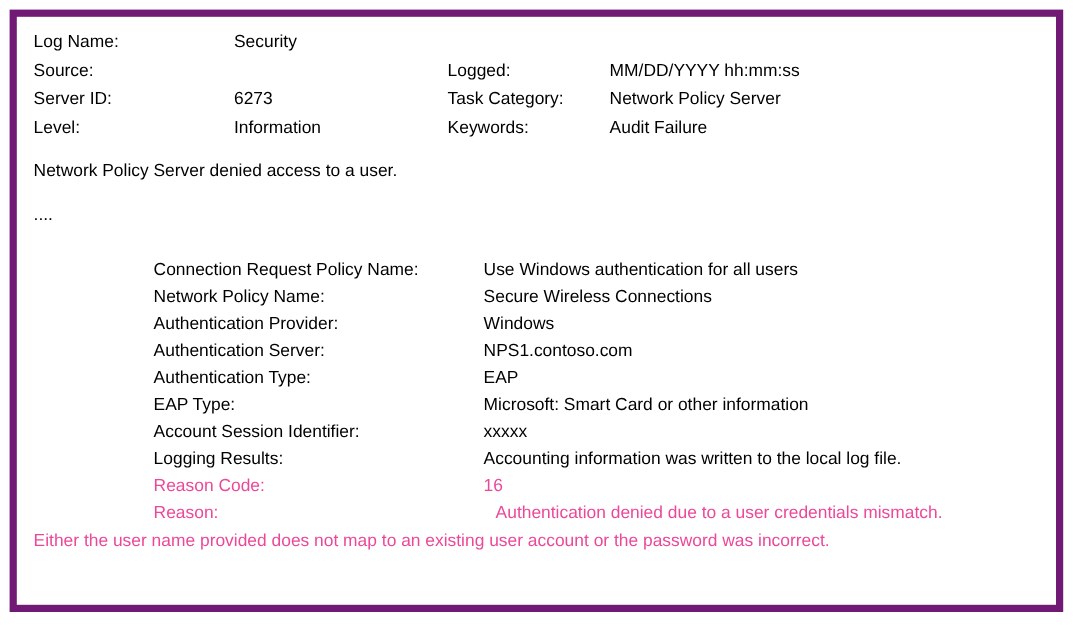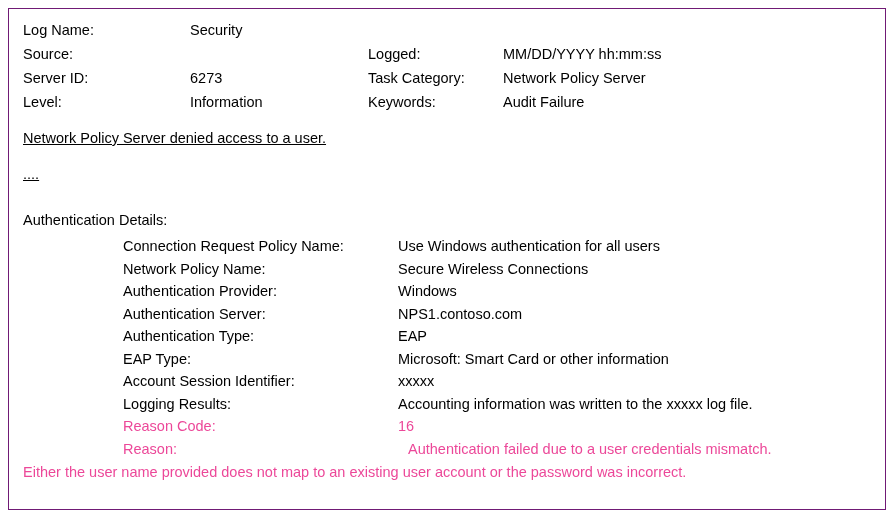--- a/index.html
+++ b/index.html
@@ -14,21 +14,21 @@
     color: #000000;
     overflow: hidden;
   }
   .event-panel {
     position: absolute;
     left: 8px;
     top: 8px;
     width: 878px;
     height: 502px;
     box-sizing: border-box;
-    border: 1px solid #701a75;
+    border: 6px solid #701a75;
     background: #ffffff;
   }
   .panel-inner {
     position: relative;
     width: 100%;
     height: 100%;
     padding: 14px 16px 10px 14px;
     box-sizing: border-box;
     font-size: 14.5px;
     line-height: 1.0;
@@ -51,21 +51,20 @@
   .c-label1 { left: 0px; }
   .c-value1 { left: 120px; margin-left: 47px; }
   .c-label2 { left: 345px; }
   .c-value2 { left: 480px; }
 
   
   .body-line {
     position: relative;
     white-space: nowrap;
     height: 24px;
-    text-decoration: underline;
   }
   .gap-sm { height: 12px; }
   .gap-md { height: 22px; }
 
   
   .details-title {
     height: 26px;
     white-space: nowrap;
   }
   .detail-row {
@@ -129,21 +128,20 @@
     <div class="gap-sm"></div>
 
     <div class="body-line">Network Policy Server denied access to a user.</div>
 
     <div class="gap-sm"></div>
 
     <div class="body-line">....</div>
 
     <div class="gap-md"></div>
 
-    <div class="details-title">Authentication Details:</div>
 
     <div class="detail-row">
       <span class="d-key">Connection Request Policy Name:</span>
       <span class="d-val">Use Windows authentication for all users</span>
     </div>
     <div class="detail-row">
       <span class="d-key">Network Policy Name:</span>
       <span class="d-val">Secure Wireless Connections</span>
     </div>
     <div class="detail-row">
@@ -161,27 +159,27 @@
     <div class="detail-row">
       <span class="d-key">EAP Type:</span>
       <span class="d-val">Microsoft: Smart Card or other information</span>
     </div>
     <div class="detail-row">
       <span class="d-key">Account Session Identifier:</span>
       <span class="d-val">xxxxx</span>
     </div>
     <div class="detail-row">
       <span class="d-key">Logging Results:</span>
-      <span class="d-val">Accounting information was written to the xxxxx log file.</span>
+      <span class="d-val">Accounting information was written to the local log file.</span>
     </div>
     <div class="detail-row">
       <span class="d-key red">Reason Code:</span>
       <span class="d-val red">16</span>
     </div>
     <div class="detail-row">
       <span class="d-key red">Reason:</span>
-      <span class="d-val d-val-indent red">Authentication failed due to a user credentials mismatch.</span>
+      <span class="d-val d-val-indent red">Authentication denied due to a user credentials mismatch.</span>
     </div>
 
     <div class="final-line red">Either the user name provided does not map to an existing user account or the password was incorrect.</div>
 
   </div>
 </div>
 
 </body></html>

